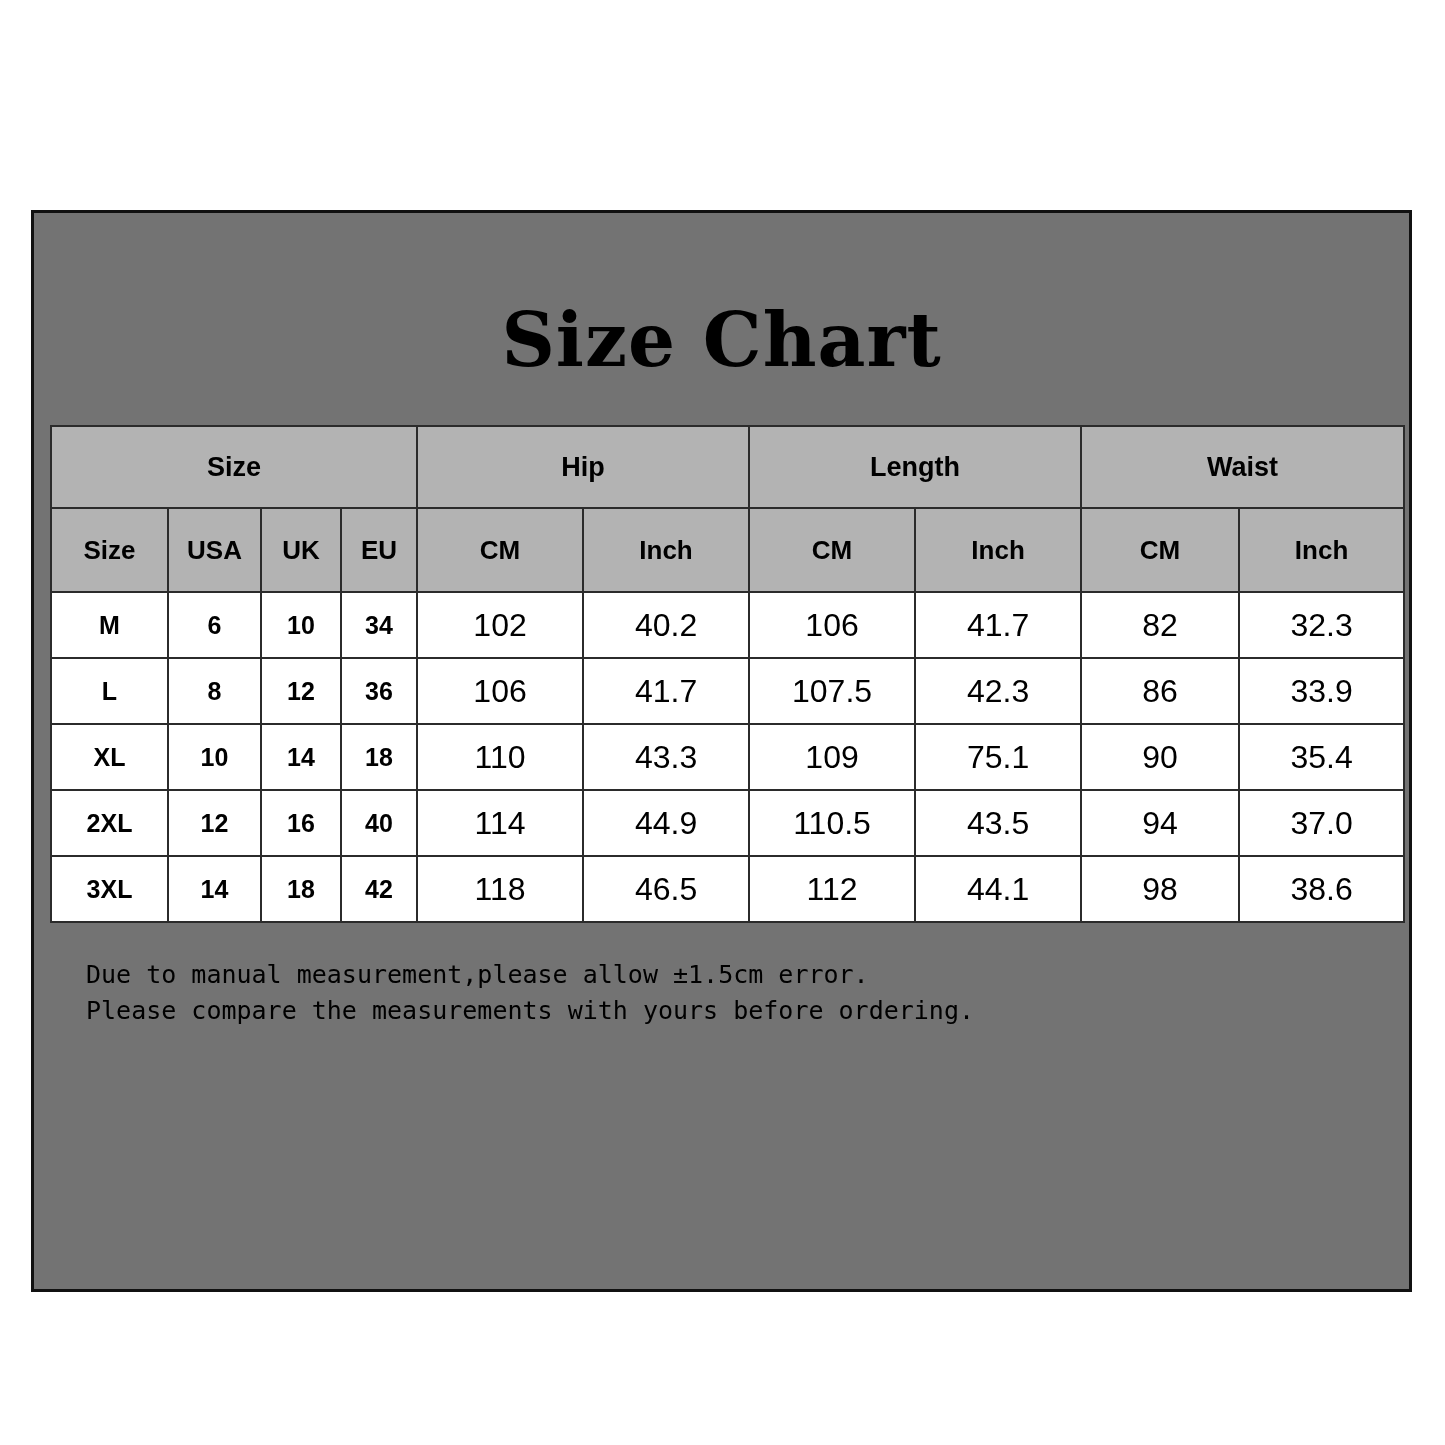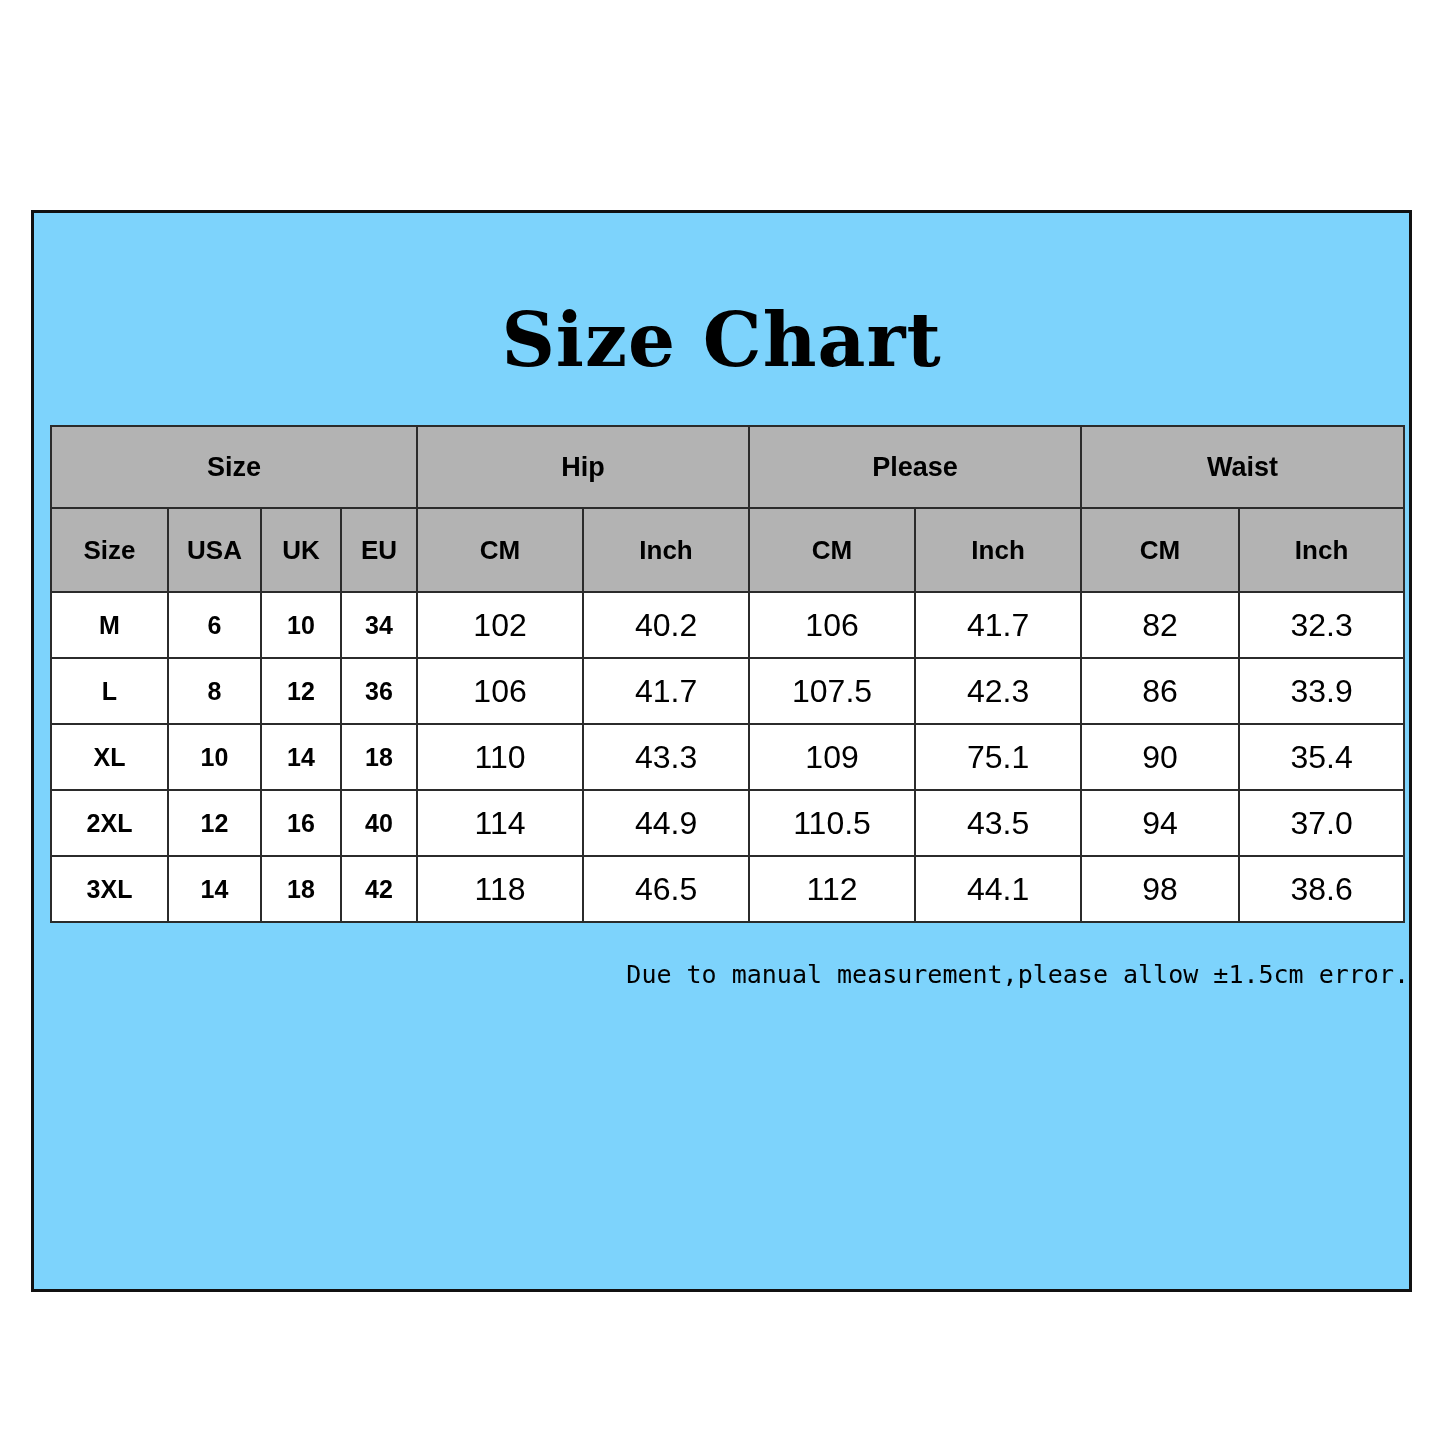--- a/index.html
+++ b/index.html
@@ -15,21 +15,21 @@
     overflow: hidden;
   }
   .page-frame {
     position: absolute;
     left: 31px;
     top: 210px;
     width: 1381px;
     height: 1082px;
     border: 3px solid #111111;
     box-sizing: border-box;
-    background: #7dd3fc;
+    background: #737373;
   }
   .chart-title {
     text-align: center;
     font-family: "DejaVu Serif", serif;
     font-weight: bold;
     font-size: 74px;
     letter-spacing: 1px;
     color: #000000;
     margin-top: 90px;
     line-height: 1;
@@ -74,21 +74,20 @@
     font-weight: bold;
     font-size: 25px;
   }
   .notes {
     margin: 34px 0 0 52px;
     font-family: "DejaVu Sans Mono", monospace;
     font-size: 25px;
     color: #000000;
     line-height: 1.42;
     letter-spacing: 0px;
-    text-align: right;
   }
   .notes div {
     white-space: pre;
   }
   
   col.c-size { width: 117px; }
   col.c-usa  { width: 93px; }
   col.c-uk   { width: 80px; }
   col.c-eu   { width: 76px; }
   col.c-hipcm { width: 166px; }
@@ -116,21 +115,21 @@
         <col class="c-hipin">
         <col class="c-lencm">
         <col class="c-lenin">
         <col class="c-waicm">
         <col class="c-waiin">
       </colgroup>
       <thead>
         <tr class="group-head">
           <th colspan="4">Size</th>
           <th colspan="2">Hip</th>
-          <th colspan="2">Please</th>
+          <th colspan="2">Length</th>
           <th colspan="2">Waist</th>
         </tr>
         <tr class="sub-head">
           <th>Size</th>
           <th>USA</th>
           <th>UK</th>
           <th>EU</th>
           <th>CM</th>
           <th>Inch</th>
           <th>CM</th>
@@ -199,15 +198,16 @@
           <td>44.1</td>
           <td>98</td>
           <td>38.6</td>
         </tr>
       </tbody>
     </table>
   </div>
 
   <div class="notes">
     <div>Due to manual measurement,please allow ±1.5cm error.</div>
+    <div>Please compare the measurements with yours before ordering.</div>
   </div>
 
 </div>
 
 </body></html>

